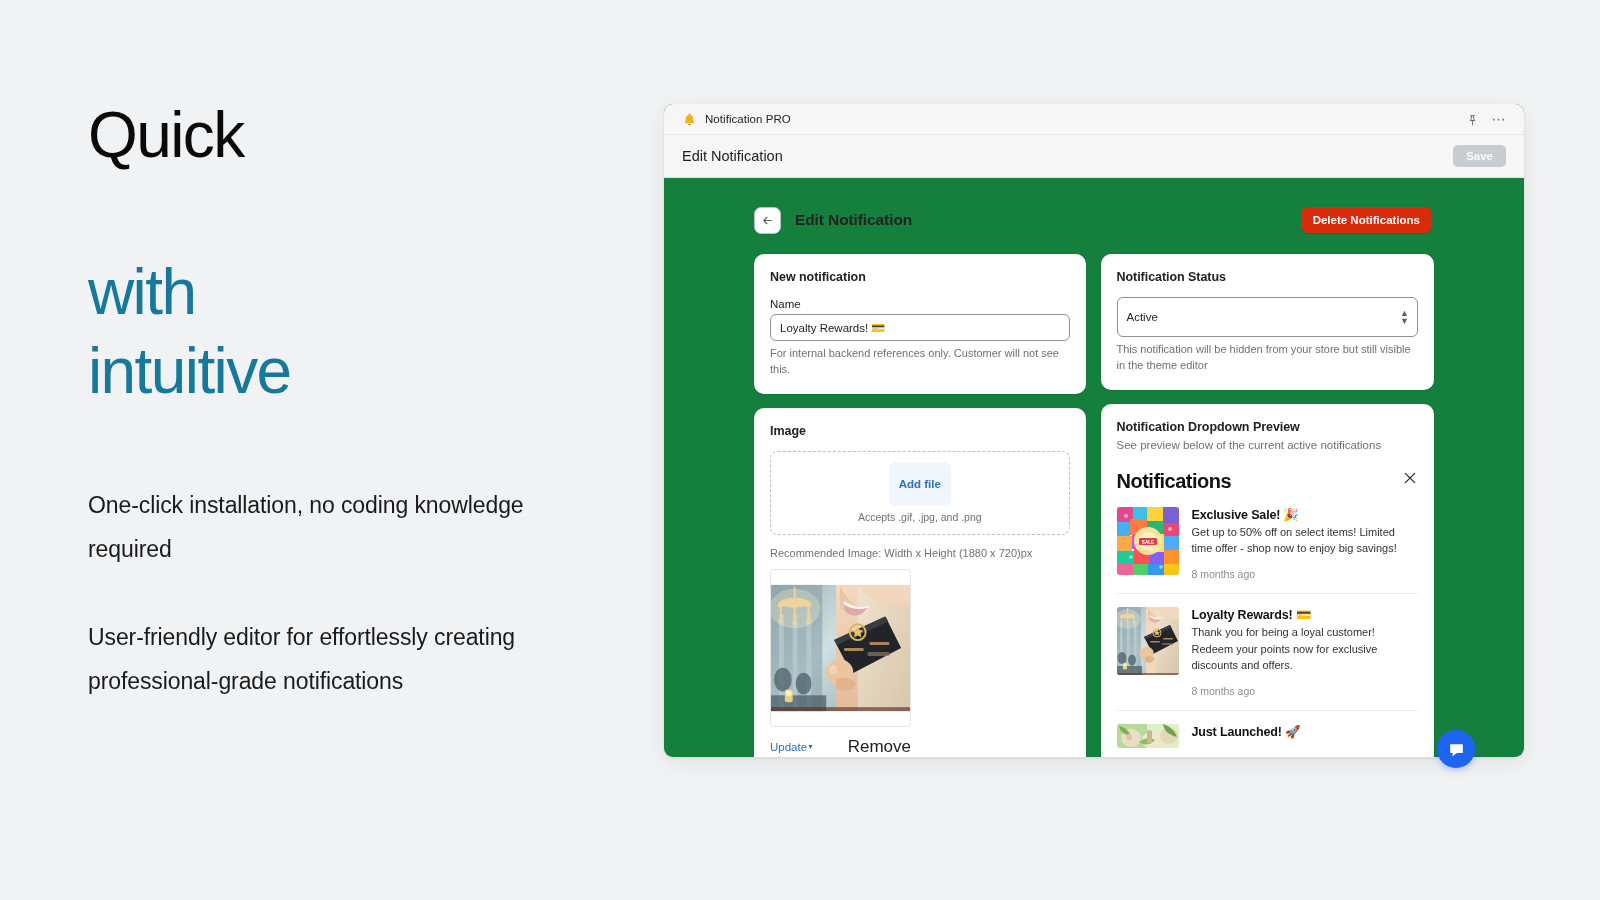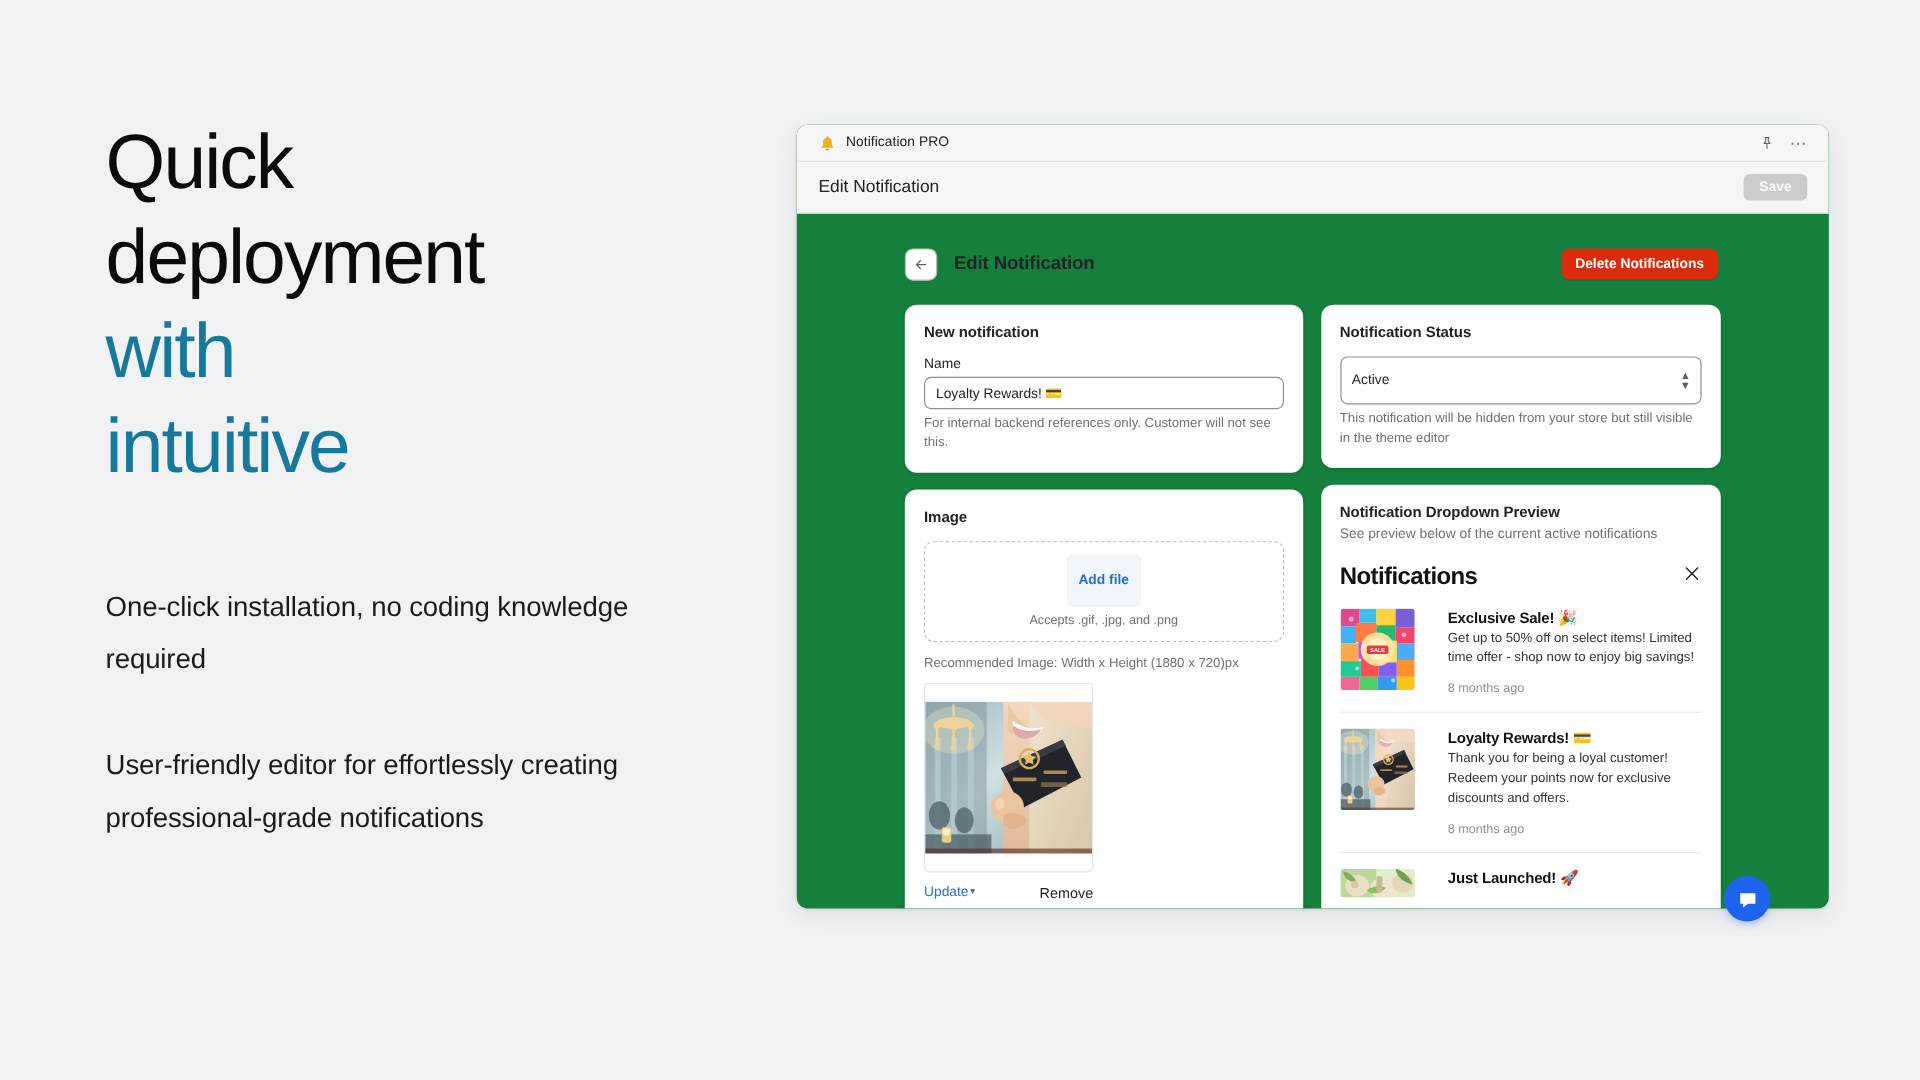--- a/index.html
+++ b/index.html
@@ -98,30 +98,30 @@
 
   .thumb-frame { margin-top: 10px; width: 141px; height: 158px;
     border: 1px solid #e3e5e7; border-radius: 4px; background: #fff;
     display: flex; align-items: center; justify-content: center; overflow: hidden; }
   .thumb-frame svg { width: 141px; height: 128px; display: block; }
   .img-actions { display: flex; align-items: center; width: 141px;
     margin-top: 10px; }
   .update-link { font-size: 11.5px; color: #2c6ecb; display: flex;
     align-items: center; gap: 0; }
   .update-caret { font-size: 7px; line-height: 1; }
-  .remove-link { margin-left: auto; font-size: 12px; color: #202223; }
+  .remove-link { margin-left: auto; font-size: 17px; color: #202223; }
 
   
   .preview-box { margin-top: 16px; }
   .preview-head { display: flex; align-items: flex-start; }
   .preview-heading { font-size: 20px; font-weight: 700; color: #111213;
     letter-spacing: -.5px; }
   .x-close { margin-left: auto; width: 16px; height: 16px; }
   .notif-list { margin-top: 14px; }
-  .notif-item { display: flex; gap: 28px; padding-bottom: 13px; justify-content: center; }
+  .notif-item { display: flex; gap: 13px; padding-bottom: 13px; justify-content: center; }
   .notif-thumb { width: 62px; height: 68px; flex: 0 0 62px; border-radius: 3px;
     overflow: hidden; }
   .notif-thumb svg { width: 62px; height: 68px; display: block; }
   .notif-body { flex: 1; min-width: 0; }
   .notif-title { font-size: 12.5px; font-weight: 700; color: #111213;
     letter-spacing: -.15px; }
   .notif-desc { font-size: 11px; color: #303236; line-height: 1.52; margin-top: 2px; }
   .notif-time { font-size: 10.5px; color: #8a8f94; margin-top: 11px; }
   .notif-sep { height: 1px; background: #e9eaeb; margin-bottom: 13px; }
 
@@ -133,21 +133,21 @@
   .chat-fab svg { width: 19px; height: 19px; }
 </style>
 </head>
 <body>
 
 <div class="page">
 
   <div class="left-panel">
     <h1 class="headline">
       <span>Quick</span><br>
-      <span>deployment</span><br>
+      <br>
       <span class="accent">with</span><br>
       <span class="accent">intuitive</span><br>
     </h1>
     <div class="sub-block">
       <p class="sub-para">One-click installation, no coding knowledge required</p>
       <p class="sub-para">User-friendly editor for effortlessly creating professional-grade notifications</p>
     </div>
   </div>
 
   <div class="app-window">

